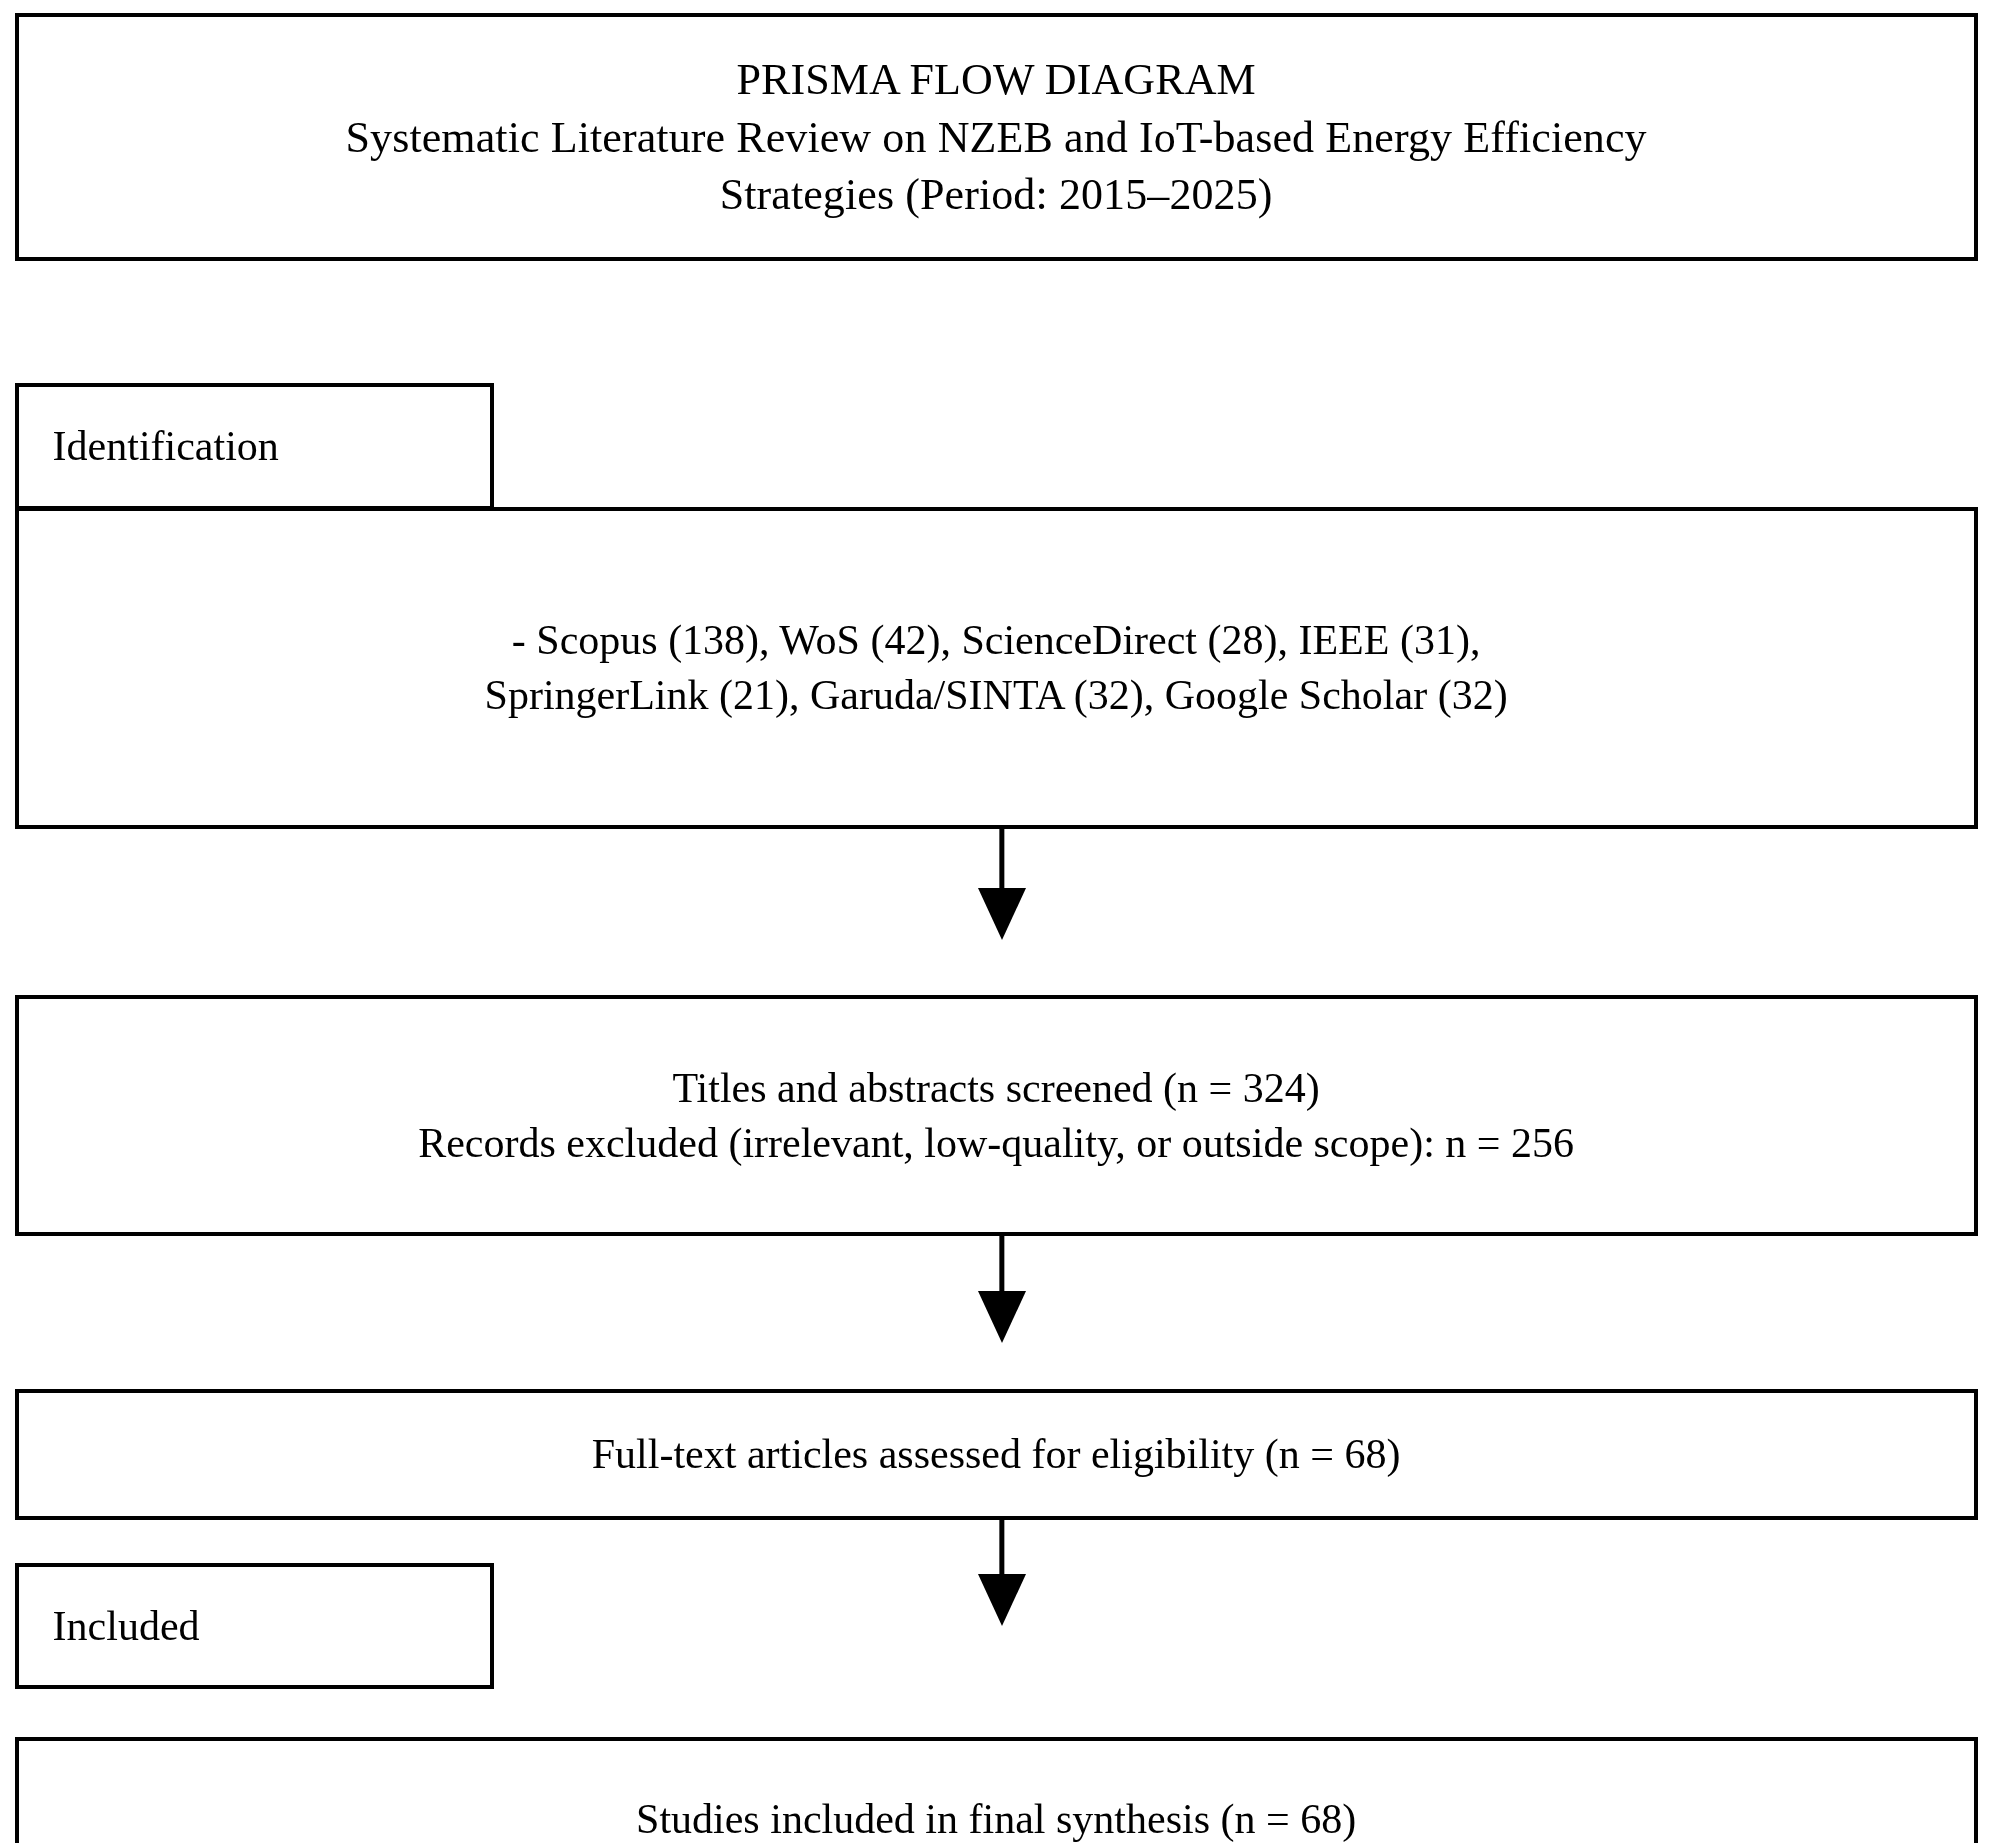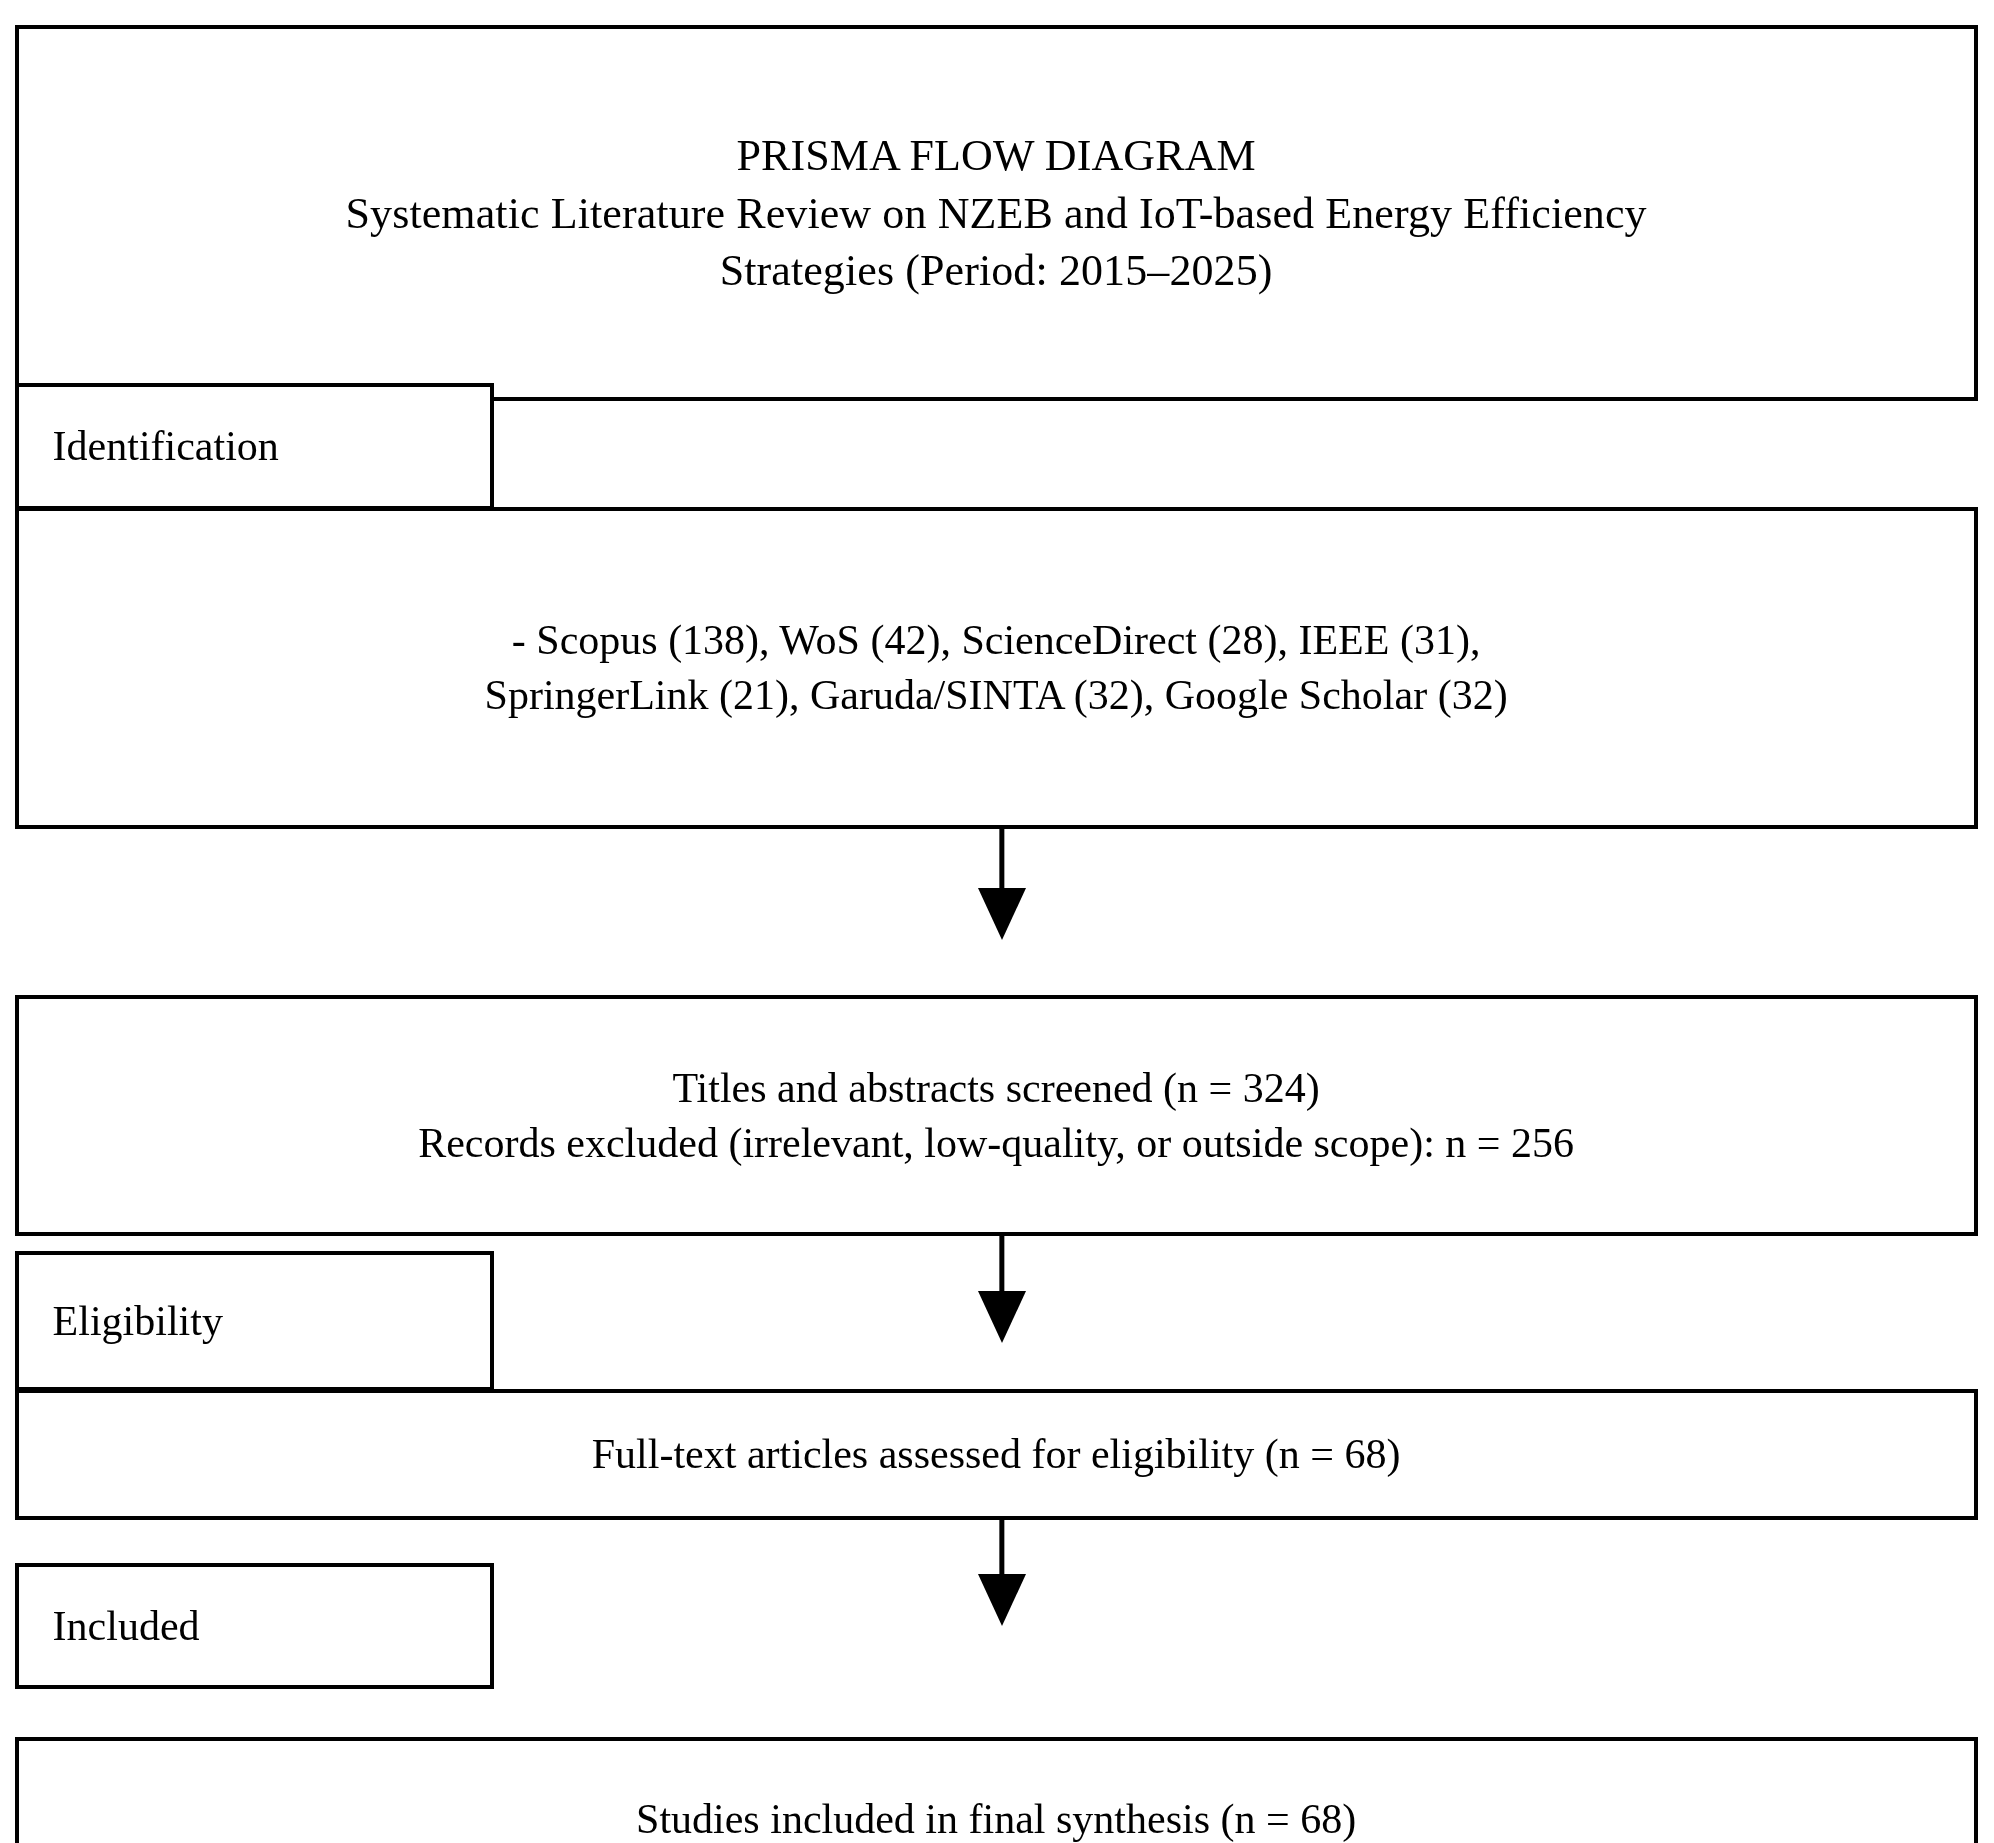--- a/index.html
+++ b/index.html
@@ -28,27 +28,26 @@
     box-sizing: border-box;
     border: 4.6px solid #000000;
     background: #ffffff;
   }
 
   
   #title-box {
     left: 14.6px;
     top: 13.2px;
     width: 1963px;
-    height: 376px;
+    height: 248px;
     display: flex;
     flex-direction: column;
     align-items: center;
     justify-content: center;
     padding: 4px 26.5px;
-    margin-top: 12px;
   }
   .title-line {
     text-align: center;
     font-size: 44px;
     line-height: 1.30;
     white-space: nowrap;
     letter-spacing: 0.1px;
   }
   .title-line.l1 { font-size: 44px; }
   .title-line.l2 { font-size: 44px; }
@@ -165,23 +164,20 @@
   <div class="content-box" id="box-screening">
     <div class="content-line">Titles and abstracts screened (n = 324)</div>
     <div class="content-line wide">Records excluded (irrelevant, low-quality, or outside scope): n = 256</div>
   </div>
 
   <div class="arrow" id="arrow-2">
     <div class="shaft"></div>
     <div class="head"></div>
   </div>
 
-  <div class="stage-label" id="stage-eligibility">
-    <span>Eligibility</span>
-  </div>
 
   <div class="content-box" id="box-eligibility">
     <div class="content-line">Full-text articles assessed for eligibility (n = 68)</div>
   </div>
 
   <div class="arrow" id="arrow-3">
     <div class="shaft"></div>
     <div class="head"></div>
   </div>
 

